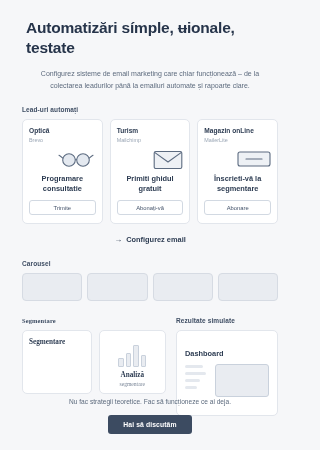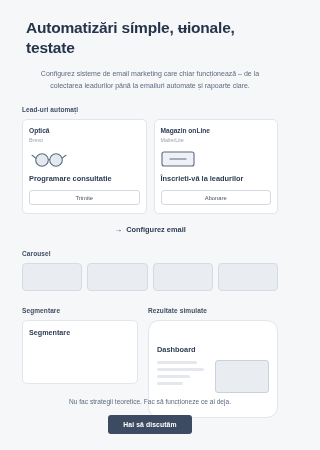--- a/index.html
+++ b/index.html
@@ -62,21 +62,21 @@
   }
 
   .lead-card {
     flex: 1 1 0;
     background: #ffffff;
     border: 1px solid #e2e6ec;
     border-radius: 5px;
     padding: 7px 6px 8px 6px;
     display: flex;
     flex-direction: column;
-    align-items: flex-start;
+    align-items: flex-end;
     min-width: 0;
   }
 
   .lead-card-head {
     width: 100%;
     text-align: left;
   }
 
   .lead-card-title {
     font-size: 6.6px;
@@ -154,21 +154,21 @@
     cursor: pointer;
   }
 
   
   .lower {
     margin-top: 16px;
     display: flex;
     gap: 10px;
   }
 
-  .lower-col-left { width: 116px; }
+  .lower-col-left { width: 144px; font-family: Liberation Serif, serif; }
   .lower-col-right { flex: 1 1 0; min-width: 0; }
 
   .lower-cards {
     margin-top: 6px;
     display: flex;
     gap: 7px;
   }
 
   .seg-card {
     flex: 1 1 0;
@@ -223,23 +223,23 @@
     text-align: center;
     margin-top: 1px;
     line-height: 1.15;
   }
 
   
   .dash-card {
     margin-top: 6px;
     background: #ffffff;
     border: 1px solid #e2e6ec;
-    border-radius: 11px;
+    border-radius: 5px;
     min-height: 64px;
-    padding: 24px 8px;
+    padding: 18px 8px;
   }
 
   .dash-title {
     font-size: 7.4px;
     font-weight: bold;
     color: #2e3d53;
   }
 
   .dash-body {
     margin-top: 6px;
@@ -325,33 +325,47 @@
           <circle cx="27" cy="10" r="6.3" fill="#e4e9f0" stroke="#5c6b80" stroke-width="1.1"></circle>
           <path d="M19.3 9.4 h1.4" stroke="#5c6b80" stroke-width="1.1" fill="none"></path>
           <path d="M6.8 8.2 C5 6.5 4 5.6 3 5.2" stroke="#5c6b80" stroke-width="1.1" fill="none" stroke-linecap="round"></path>
           <path d="M33.2 8.2 C35 6.5 36 5.6 37 5.2" stroke="#5c6b80" stroke-width="1.1" fill="none" stroke-linecap="round"></path>
         </svg>
       </div>
       <div class="lead-card-headline">Programare consultatie</div>
       <button class="lead-card-btn">Trimite</button>
     </div>
 
+    <div class="lead-card">
+      <div class="lead-card-head">
+        <div class="lead-card-title">Turism</div>
+        <div class="lead-card-provider">Mailchimp</div>
+      </div>
+      <div class="lead-card-icon">
+        <svg width="30" height="21" viewBox="0 0 30 21">
+          <rect x="1.2" y="2.5" width="27.6" height="17" rx="1.6" fill="#eef1f5" stroke="#5c6b80" stroke-width="1.1"></rect>
+          <path d="M1.6 3.4 L15 13 L28.4 3.4" fill="none" stroke="#5c6b80" stroke-width="1.1" stroke-linejoin="round"></path>
+        </svg>
+      </div>
+      <div class="lead-card-headline">Primiti ghidul gratuit</div>
+      <button class="lead-card-btn">Abonați-vă</button>
+    </div>
 
     <div class="lead-card">
       <div class="lead-card-head">
         <div class="lead-card-title">Magazin onLine</div>
         <div class="lead-card-provider">MailerLite</div>
       </div>
       <div class="lead-card-icon">
         <svg width="34" height="18" viewBox="0 0 34 18">
           <rect x="1" y="2" width="32" height="14" rx="2" fill="#eef1f5" stroke="#5c6b80" stroke-width="1.1"></rect>
           <path d="M9 9 H25" stroke="#5c6b80" stroke-width="1.1" stroke-linecap="round"></path>
         </svg>
       </div>
-      <div class="lead-card-headline">Înscrieti-vă la leadurilor</div>
+      <div class="lead-card-headline">Înscrieti-vă la segmentare</div>
       <button class="lead-card-btn">Abonare</button>
     </div>
 
   </div>
 
   <div class="arrow-row">
     <span class="arrow-glyph">→</span>
     <span>Configurez email</span>
   </div>
 
@@ -366,20 +380,30 @@
   <div class="lower">
 
     <div class="lower-col-left">
       <div class="section-label">Segmentare</div>
       <div class="lower-cards">
 
         <div class="seg-card">
           <div class="seg-card-title">Segmentare</div>
         </div>
 
+        <div class="seg-card analiza-card">
+          <div class="bars">
+            <div class="bar" style="height:9px"></div>
+            <div class="bar" style="height:14px"></div>
+            <div class="bar" style="height:22px"></div>
+            <div class="bar" style="height:12px"></div>
+          </div>
+          <div class="analiza-title">Analiză</div>
+          <div class="analiza-subtitle">segmentare</div>
+        </div>
 
       </div>
     </div>
 
     <div class="lower-col-right">
       <div class="section-label">Rezultate simulate</div>
       <div class="dash-card">
         <div class="dash-title">Dashboard</div>
         <div class="dash-body">
           <div class="dash-lines">

